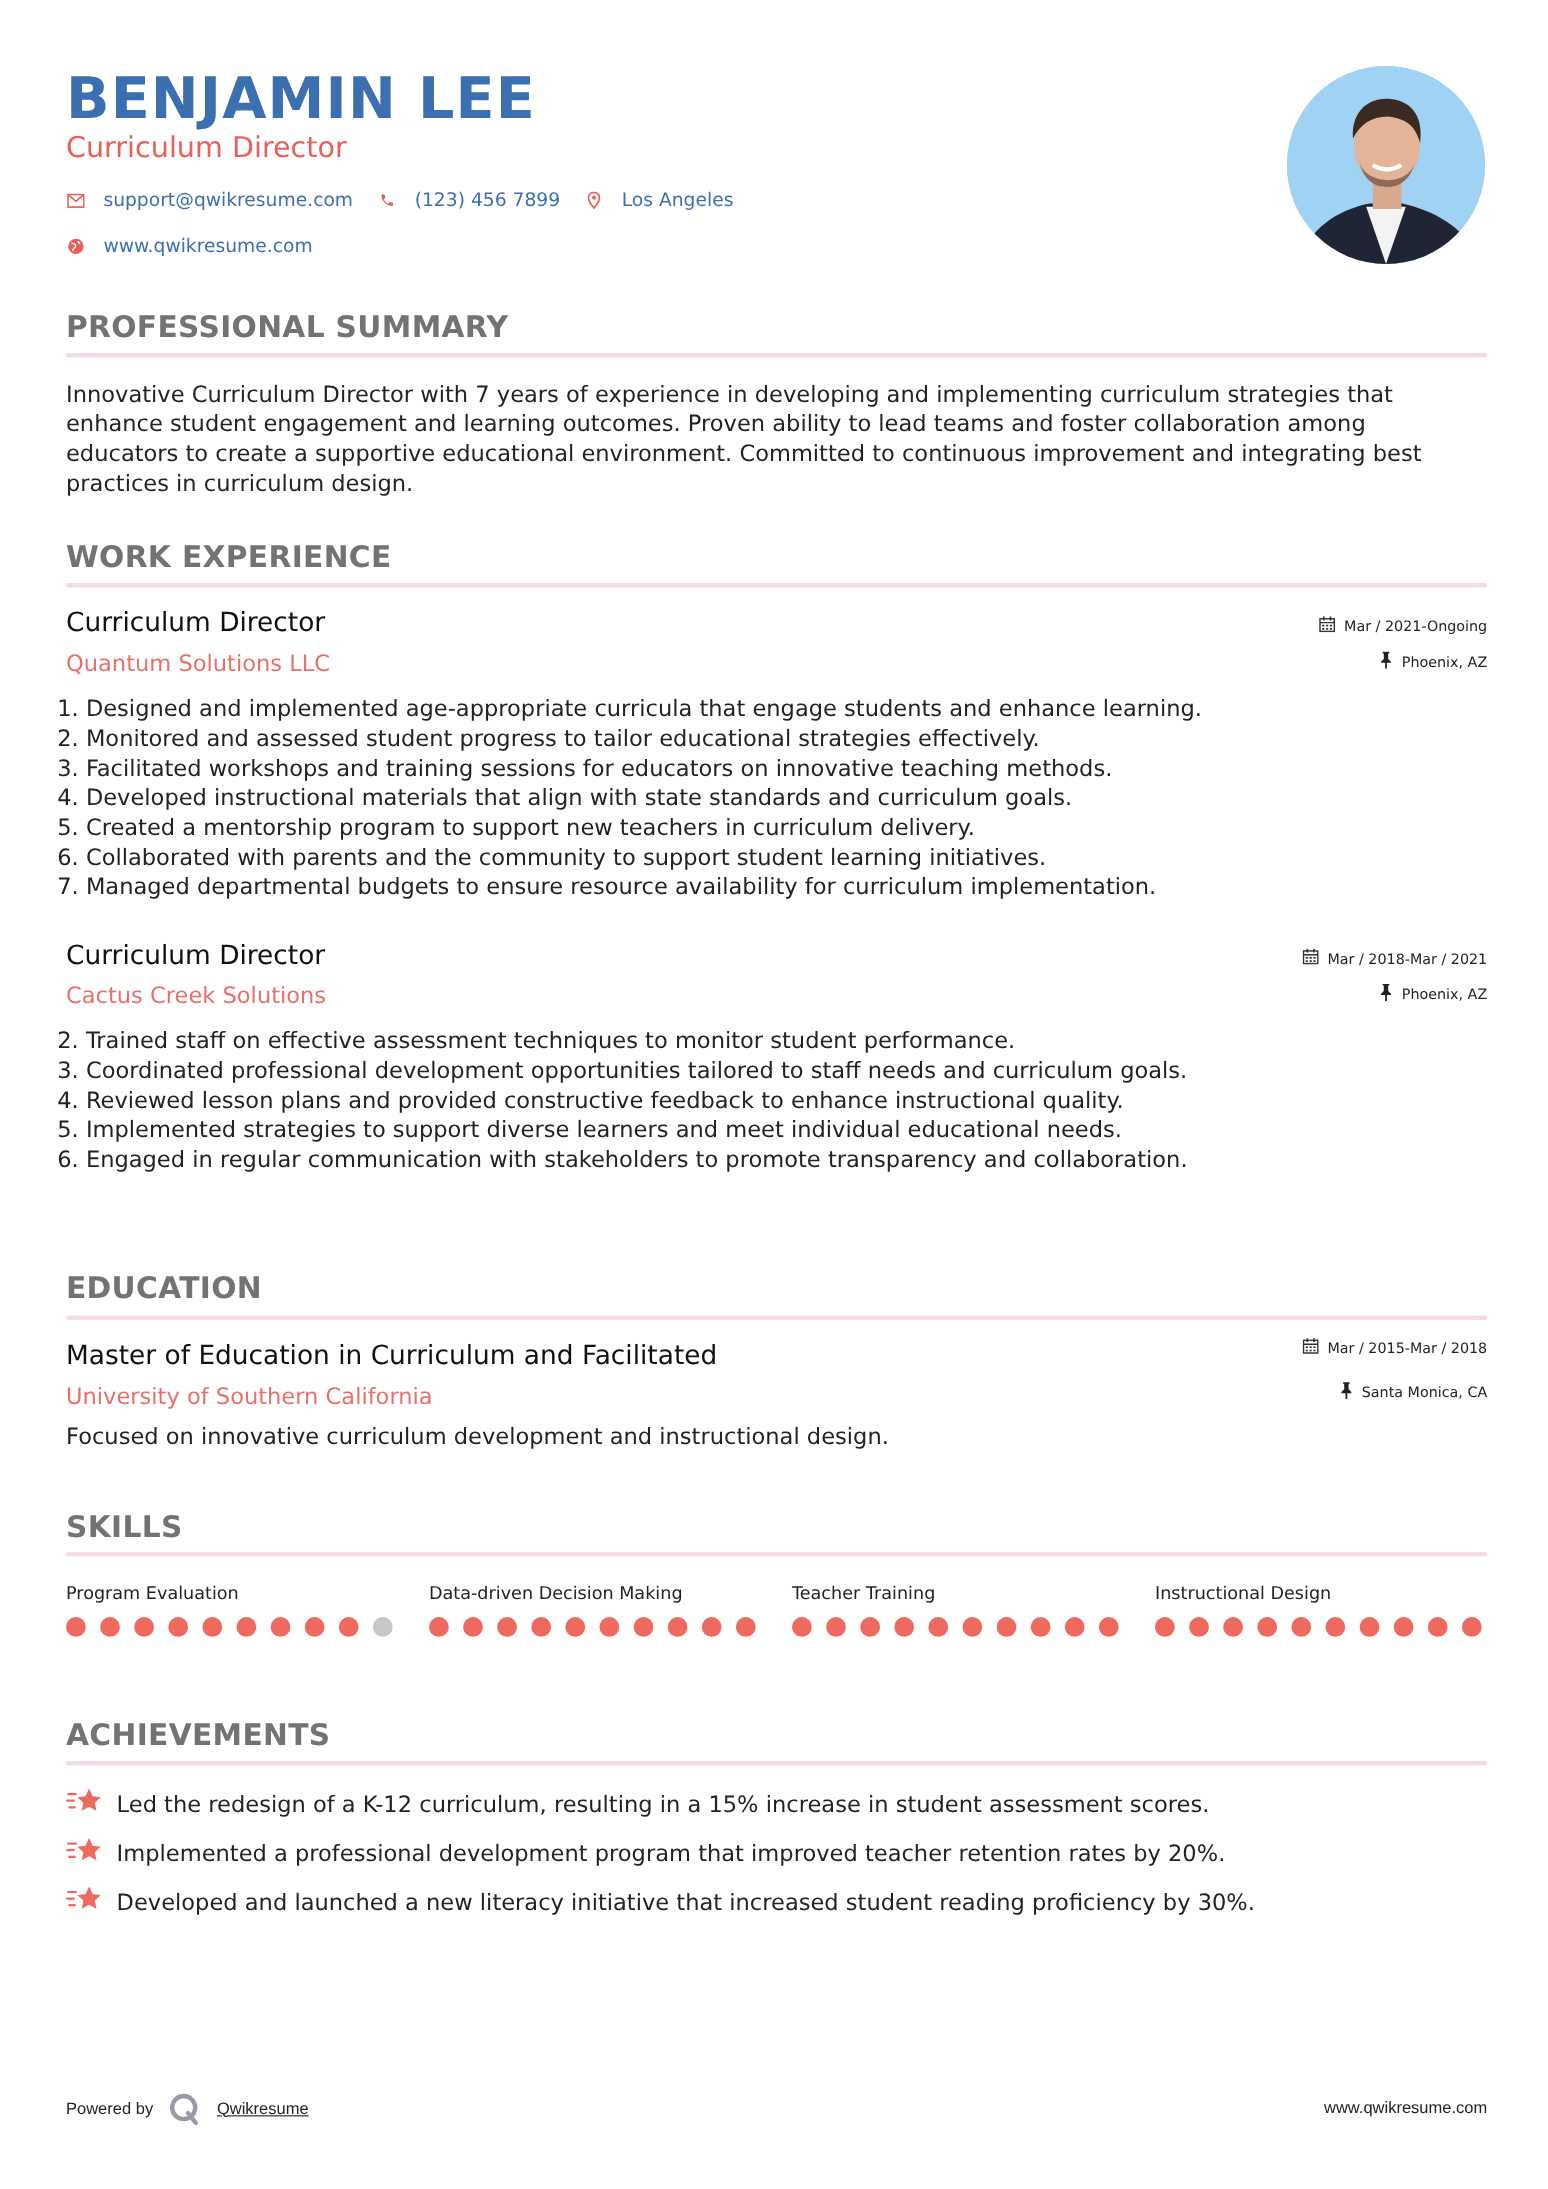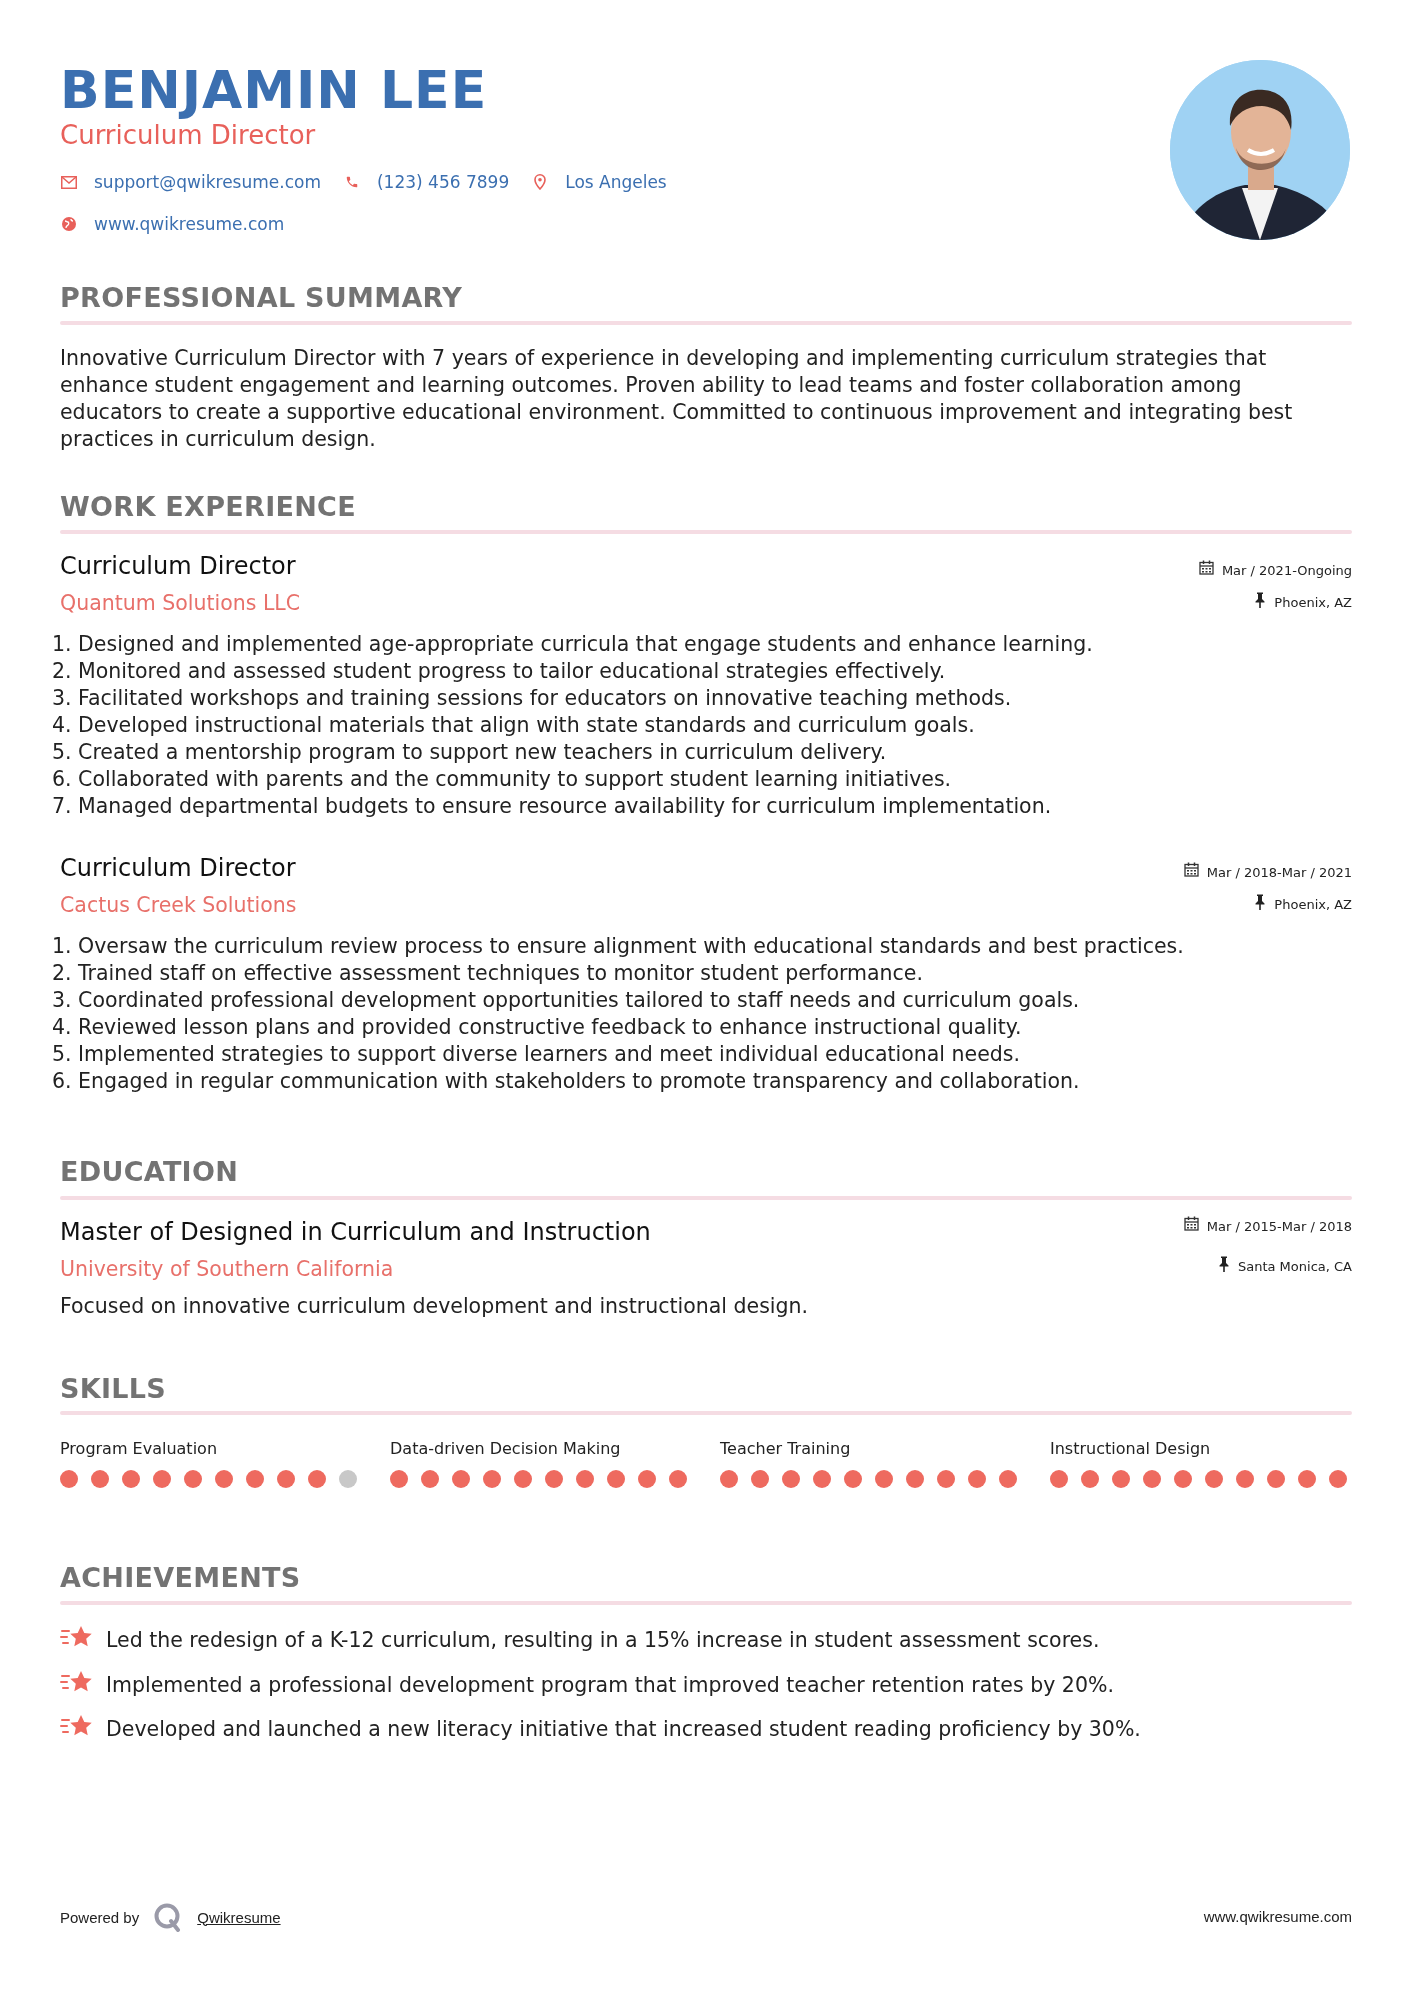--- a/index.html
+++ b/index.html
@@ -199,31 +199,30 @@
   </div>
   <div class="meta" style="top:894px">
     <span class="mi">
       <svg width="12" height="16" viewBox="0 0 12 16">
           <path d="M3 0.5h6v1.5H8v5l2.5 2.5v1H6.8V16H5.2v-5.5H1.5v-1L4 7V2H3z" fill="#222"></path>
         </svg>
     </span>
     <span>Phoenix, AZ</span>
   </div>
   <ul class="bullets" style="top:933px">
-    <li>1. Oversaw the curriculum review process to ensure alignment with educational standards and best practices.</li>
     <li>2. Trained staff on effective assessment techniques to monitor student performance.</li>
     <li>3. Coordinated professional development opportunities tailored to staff needs and curriculum goals.</li>
     <li>4. Reviewed lesson plans and provided constructive feedback to enhance instructional quality.</li>
     <li>5. Implemented strategies to support diverse learners and meet individual educational needs.</li>
     <li>6. Engaged in regular communication with stakeholders to promote transparency and collaboration.</li>
   </ul>
 
   <div class="section-title" style="top:1156px">EDUCATION</div>
   <div class="section-line" style="top:1196px"></div>
-  <div class="job-title" style="top:1217px">Master of Designed in Curriculum and Instruction</div>
+  <div class="job-title" style="top:1217px">Master of Education in Curriculum and Facilitated</div>
   <div class="company" style="top:1256px">University of Southern California</div>
   <div class="meta" style="top:1216px">
     <span class="mi">
       <svg width="15" height="15" viewBox="0 0 15 15">
           <rect x="1" y="2.5" width="13" height="11.5" fill="none" stroke="#333" stroke-width="1.3"></rect>
           <line x1="1" y1="6" x2="14" y2="6" stroke="#333" stroke-width="1.3"></line>
           <line x1="4.5" y1="0.5" x2="4.5" y2="4" stroke="#333" stroke-width="1.5"></line>
           <line x1="10.5" y1="0.5" x2="10.5" y2="4" stroke="#333" stroke-width="1.5"></line>
           <path d="M3 8h2v1.5H3zM6.5 8h2v1.5h-2zM10 8h2v1.5h-2zM3 11h2v1.5H3zM6.5 11h2v1.5h-2zM10 11h2v1.5h-2z" fill="#333"></path>
         </svg>

